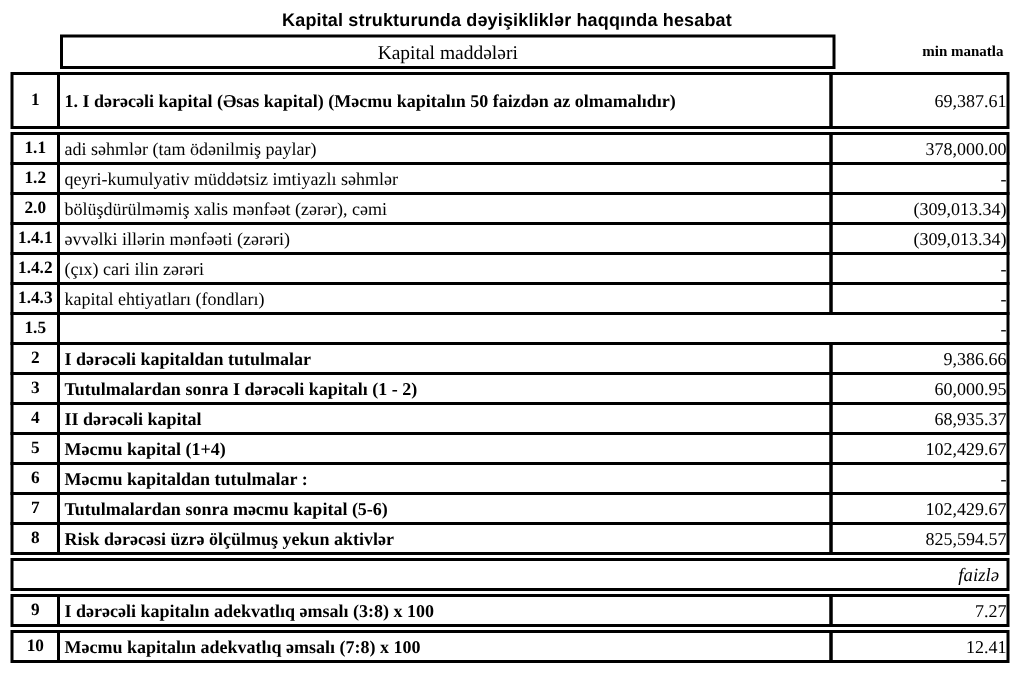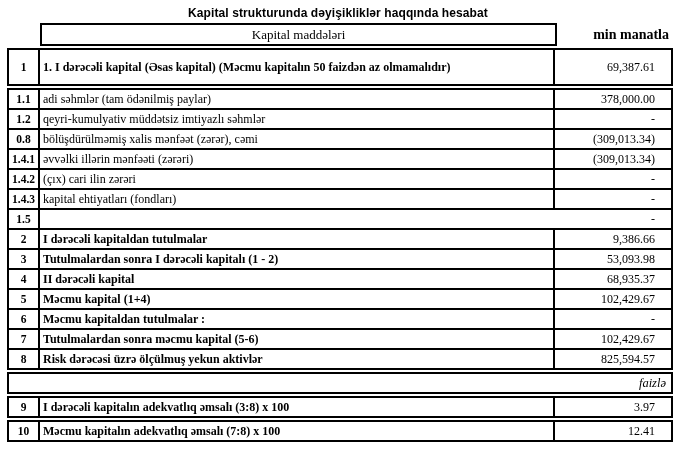--- a/index.html
+++ b/index.html
@@ -29,35 +29,35 @@
   .header-row { display: flex; height: 23px; }
   .h-spacer { width: 33px; flex: none; }
   .h-items {
     width: 517px; flex: none; box-sizing: border-box;
     border: 2px solid #000;
     display: flex; align-items: center; justify-content: center;
     font-size: 13px;
   }
   .h-unit {
     flex: 1; display: flex; align-items: center; justify-content: flex-end;
-    font-weight: bold; font-size: 14px; padding-right: 4px;
+    font-weight: bold; font-size: 10px; padding-right: 4px;
   }
 
   .trow { display: flex; margin-top: -2px; height: 22px; }
   .trow.tall { height: 38px; }
   .trow.gap { margin-top: 2px; }
 
   .cell {
     box-sizing: border-box; border: 2px solid #000;
     display: flex; align-items: center; font-size: 12px;
     white-space: nowrap; overflow: hidden;
   }
   .num  { width: 33px; flex: none; justify-content: center; font-weight: bold; font-size: 11.5px; }
   .desc { width: 517px; flex: none; margin-left: -2px; padding-left: 3px; }
-  .val  { flex: 1; margin-left: -2px; justify-content: flex-end; padding-right: 16px; }
+  .val  { flex: 1; margin-left: -2px; justify-content: flex-end; padding-right: 0; }
 
   .bold-row .desc { font-weight: bold; }
 
   .fullcell {
     flex: 1; justify-content: flex-end; padding-right: 5px;
     font-style: italic; font-size: 12.5px;
   }
 
   #adequacy-rows .trow { margin-top: 2px; }
 </style>
@@ -90,21 +90,21 @@
   </div>
 
   <div class="trow">
     <div class="cell num">1.2</div>
     <div class="cell desc">qeyri-kumulyativ müddətsiz imtiyazlı səhmlər</div>
     <div class="cell val">-</div>
   </div>
 
 
   <div class="trow">
-    <div class="cell num">0.8</div>
+    <div class="cell num">2.0</div>
     <div class="cell desc">bölüşdürülməmiş xalis mənfəət (zərər), cəmi</div>
     <div class="cell val">(309,013.34)</div>
   </div>
 
   <div class="trow">
     <div class="cell num">1.4.1</div>
     <div class="cell desc">əvvəlki illərin mənfəəti (zərəri)</div>
     <div class="cell val">(309,013.34)</div>
   </div>
 
@@ -127,21 +127,21 @@
 
   <div class="trow bold-row">
     <div class="cell num">2</div>
     <div class="cell desc">I dərəcəli kapitaldan  tutulmalar</div>
     <div class="cell val">9,386.66</div>
   </div>
 
   <div class="trow bold-row">
     <div class="cell num">3</div>
     <div class="cell desc">Tutulmalardan  sonra I dərəcəli kapitalı (1 - 2)</div>
-    <div class="cell val">53,093.98</div>
+    <div class="cell val">60,000.95</div>
   </div>
 
   <div class="trow bold-row">
     <div class="cell num">4</div>
     <div class="cell desc">II dərəcəli  kapital</div>
     <div class="cell val">68,935.37</div>
   </div>
 
   <div class="trow bold-row">
     <div class="cell num">5</div>
@@ -169,21 +169,21 @@
 </div>
 
     <div class="trow gap">
       <div class="cell fullcell">faizlə</div>
     </div>
 
     <div id="adequacy-rows">
   <div class="trow bold-row">
     <div class="cell num">9</div>
     <div class="cell desc">I dərəcəli  kapitalın  adekvatlıq əmsalı (3:8) x 100</div>
-    <div class="cell val">3.97</div>
+    <div class="cell val">7.27</div>
   </div>
 
   <div class="trow bold-row">
     <div class="cell num">10</div>
     <div class="cell desc">Məcmu kapitalın  adekvatlıq  əmsalı (7:8) x 100</div>
     <div class="cell val">12.41</div>
   </div>
 </div>
 
   </div>

